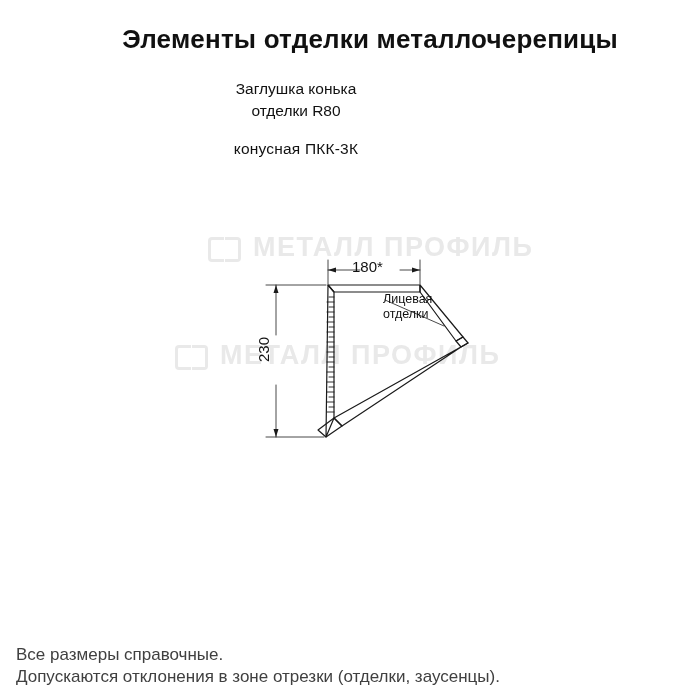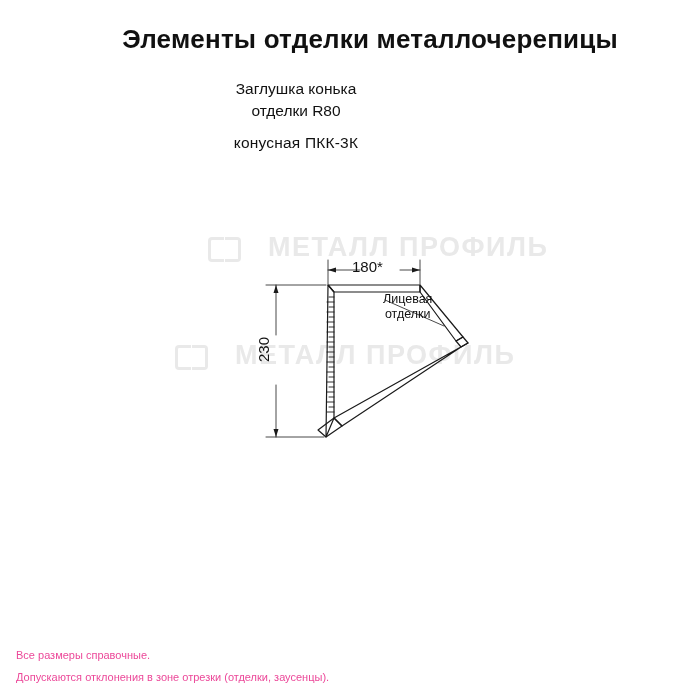--- a/index.html
+++ b/index.html
@@ -38,36 +38,36 @@
     position: absolute;
     top: 78px;
     left: 0;
     width: 592px;
     text-align: center;
     font-size: 15.5px;
     color: #111111;
     line-height: 22px;
   }
   .subtitle-line-3 {
-    margin-top: 10px;
+    margin-top: 16px;
     letter-spacing: 0.2px;
   }
 
   
   .watermark {
     position: absolute;
     color: #e9e9e9;
     font-weight: bold;
     font-size: 27px;
     letter-spacing: 1.5px;
     white-space: nowrap;
     user-select: none;
     display: flex;
     align-items: center;
-    gap: 26px;
+    gap: 11px;
   }
   .wm-mark {
     width: 34px;
     height: 30px;
     position: relative;
     flex: 0 0 auto;
   }
   .wm-mark::before,
   .wm-mark::after {
     content: "";
@@ -114,30 +114,29 @@
     transform: rotate(-90deg);
     transform-origin: center center;
   }
   .face-label {
     position: absolute;
     top: 292px;
     left: 383px;
     font-size: 12.5px;
     line-height: 15px;
     color: #111;
-    text-align: center;
   }
 
   
   .footnotes {
     position: absolute;
     left: 16px;
     bottom: 12px;
-    font-size: 11px;
-    color: #ec4899;
+    font-size: 17px;
+    color: #404040;
     line-height: 22px;
   }
 </style>
 </head>
 <body>
 
 <div class="page">
 
   <div class="title">Элементы отделки металлочерепицы</div>
 

